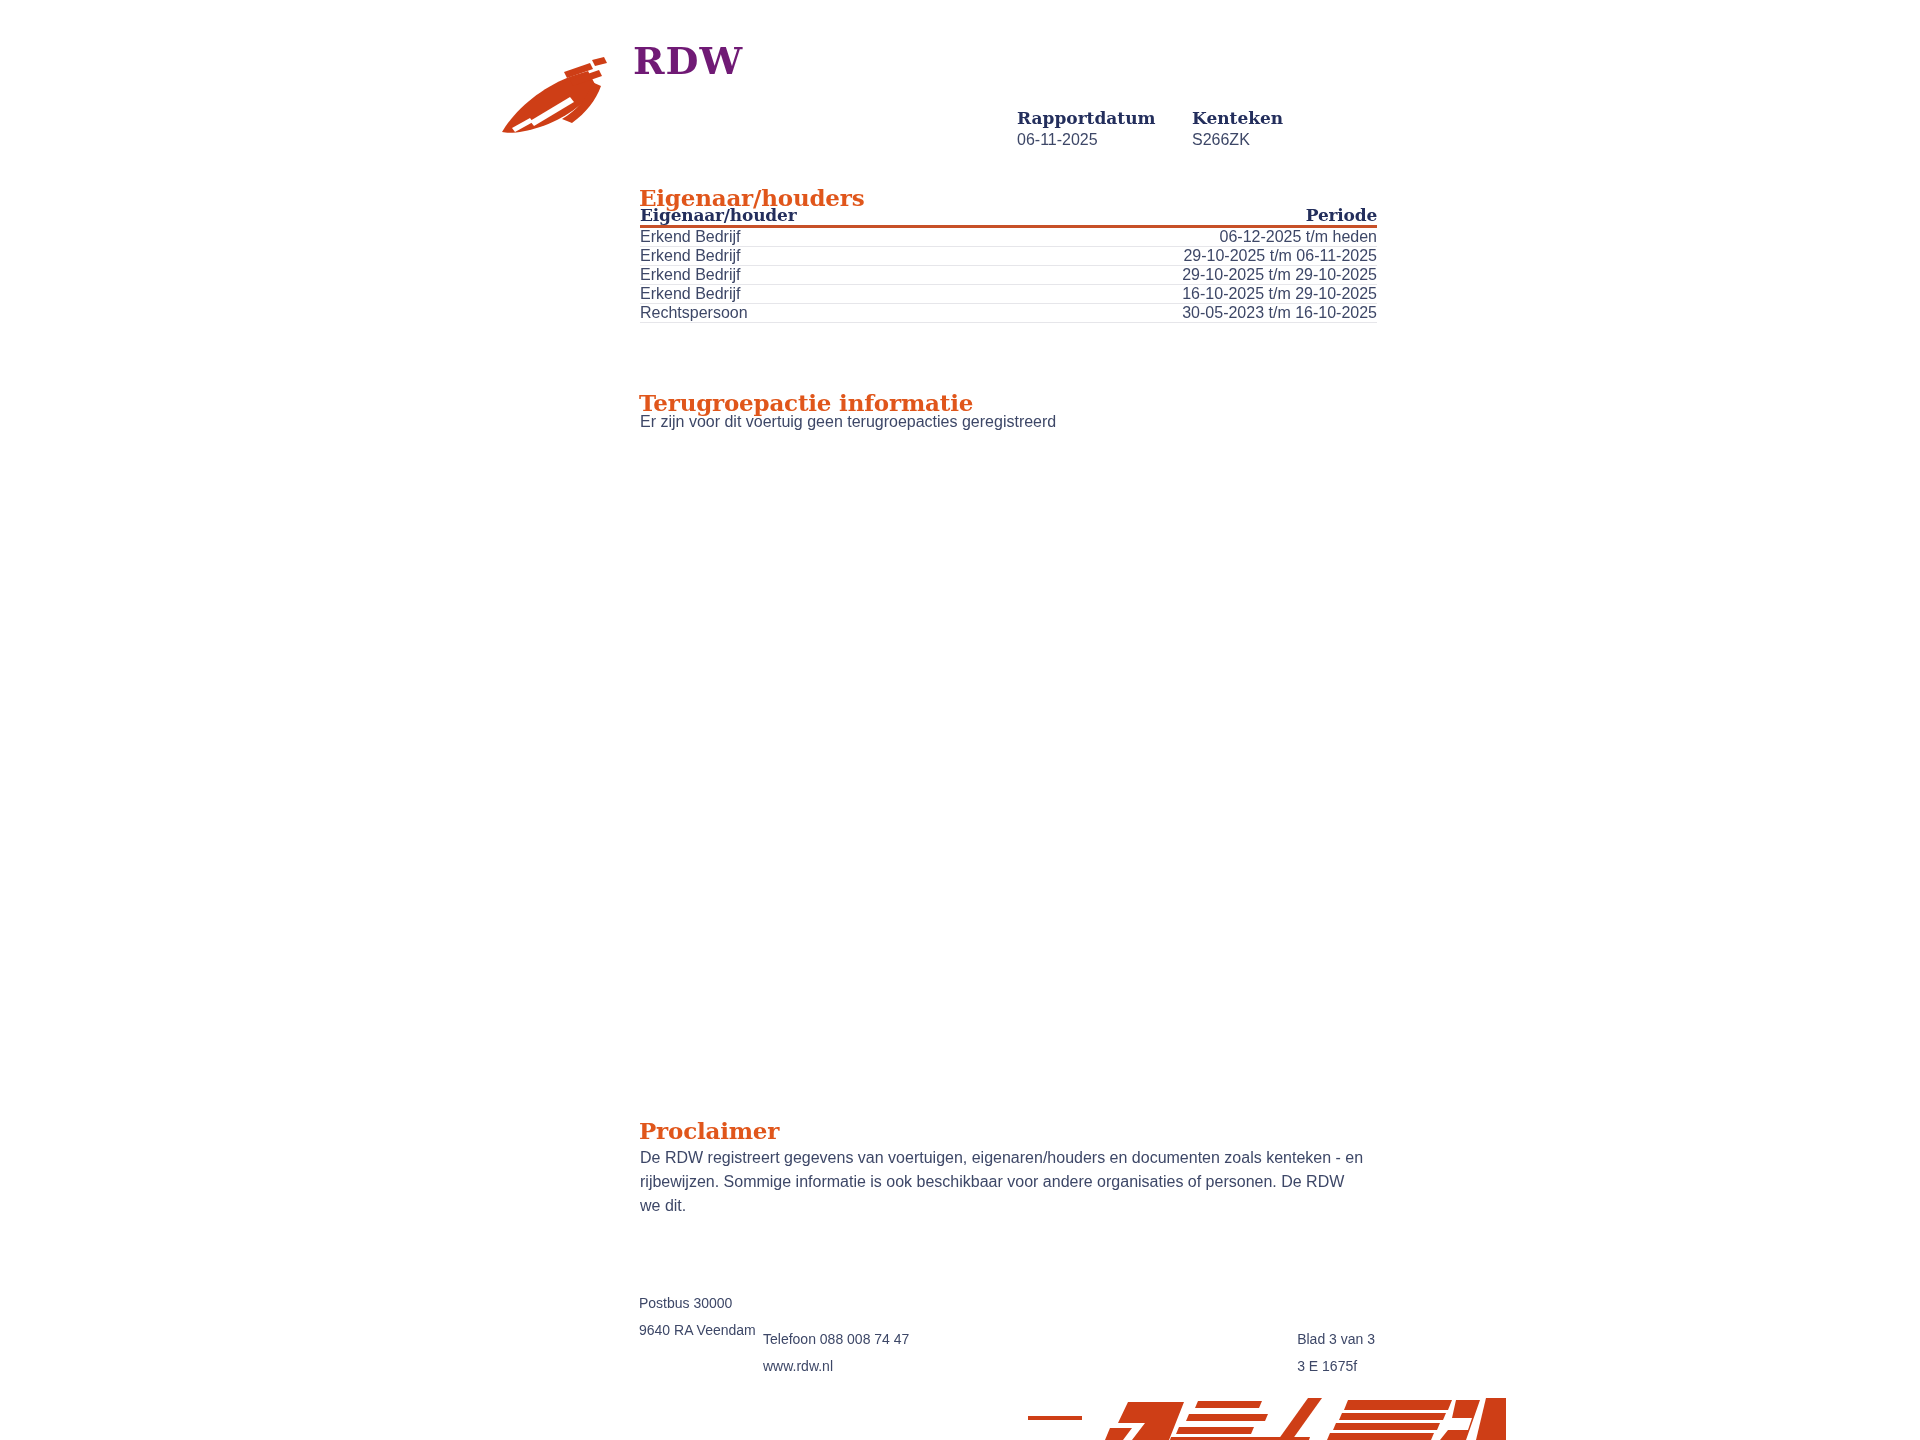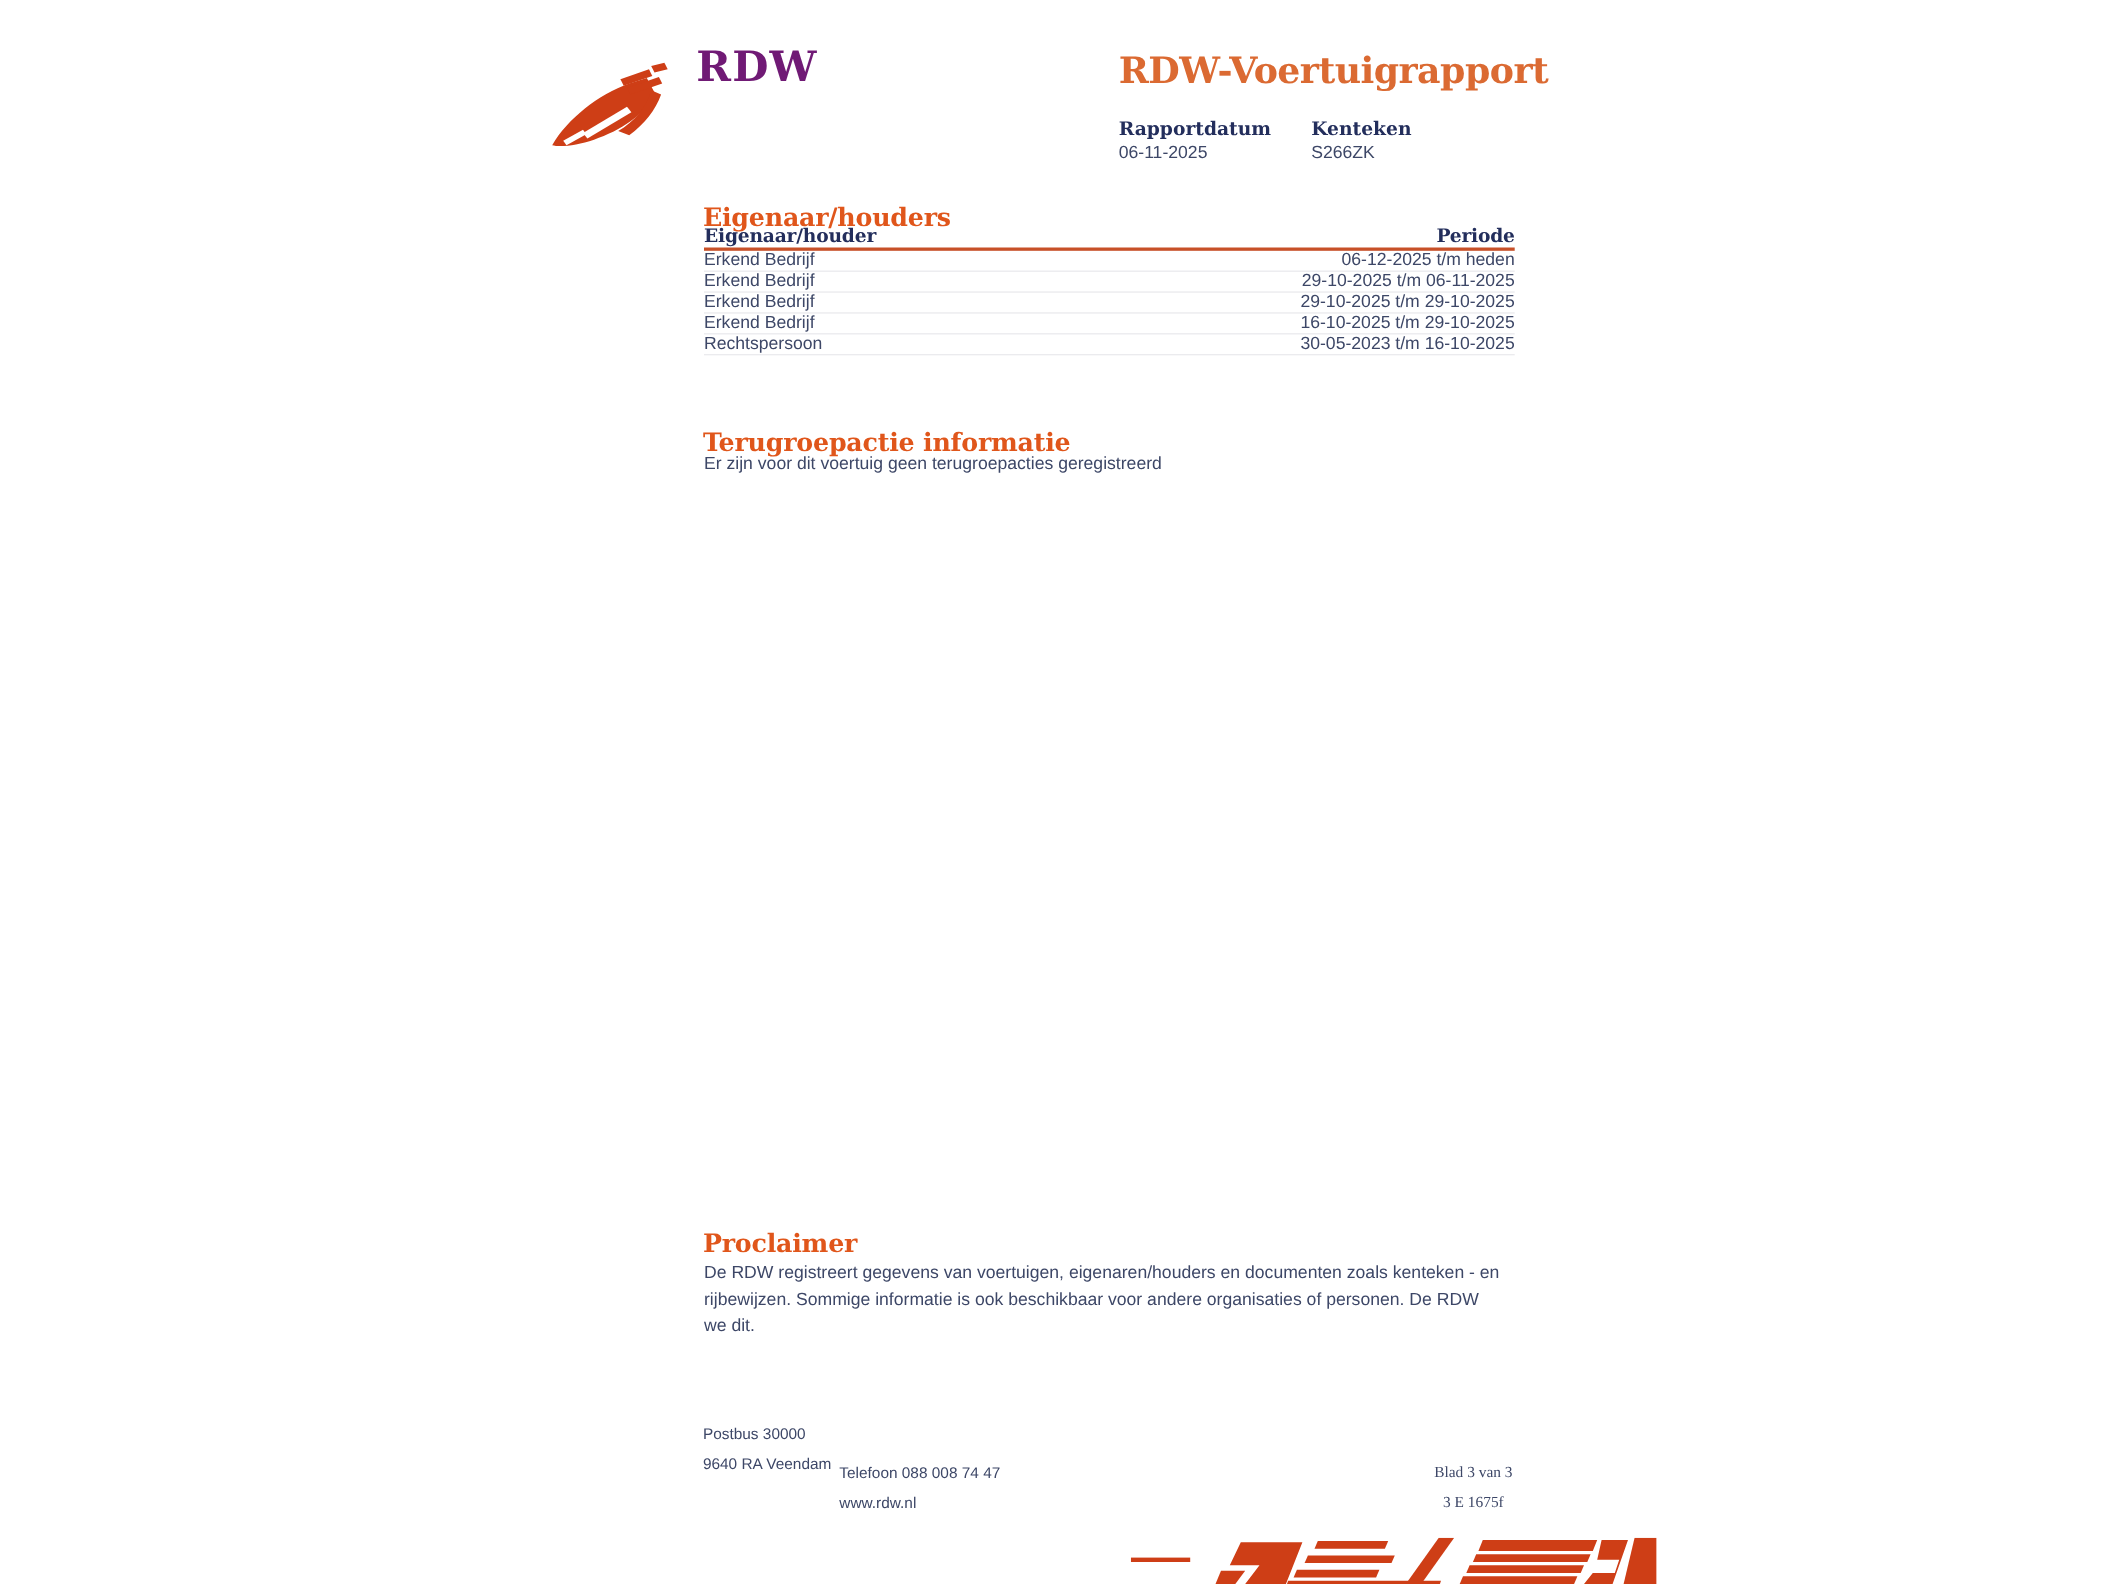--- a/index.html
+++ b/index.html
@@ -42,42 +42,41 @@
 
   .recall-text{position:absolute;left:640px;top:413px;font-size:16px;}
 
   .proclaimer-body{position:absolute;left:640px;top:1146px;font-size:16px;line-height:24px;}
   .proclaimer-body div{white-space:nowrap;}
 
   
   .footer-col{position:absolute;font-size:14px;line-height:27px;}
   .fc1{left:639px;top:1290px;}
   .fc2{left:763px;top:1326px;}
-  .fc3{right:545px;top:1326px;text-align:center;font-family:Liberation Serif, serif;}
+  .fc3{right:545px;top:1326px;text-align:left;}
   .fc2 a{color:var(--text-color);text-decoration:none;}
 
   .stripes{position:absolute;left:1028px;top:1398px;width:478px;height:42px;color:var(--brand-red);}
 </style>
 </head>
 <body>
 
 <div class="page">
 
   <svg class="feather" viewBox="0 0 130 80" aria-hidden="true">
     <path fill="currentColor" d="M2,76 C16,52 44,30 72,20 L88,15 L96,30 C86,48 64,63 40,71 C25,76 10,78 2,76 Z"></path>
     <path fill="#fff" d="M30,65 L70,41 L74,46 L34,70 Z"></path>
     <path fill="#fff" d="M12,72 L30,62 L33,66 L15,76 Z"></path>
     <path fill="currentColor" d="M92,26 C88,42 76,55 62,63 L72,67 C86,57 96,44 101,30 Z"></path>
     <path fill="currentColor" d="M64,16 L90,7 L93,13 L67,22 Z"></path>
     <path fill="currentColor" d="M70,24 L99,14 L102,20 L73,30 Z"></path>
     <path fill="currentColor" d="M92,4 L104,1 L107,7 L95,10 Z"></path>
   </svg>
 
   <div class="wordmark serif">RDW</div>
-  <div class="doc-title serif">RDW-Voertuigrapport</div>
 
   <div class="meta-label serif x-rapport">Rapportdatum</div>
   <div class="meta-value x-rapport">06-11-2025</div>
   <div class="meta-label serif x-kenteken">Kenteken</div>
   <div class="meta-value x-kenteken">S266ZK</div>
 
   <div class="section-title serif owners-title">Eigenaar/houders</div>
   <div class="owners-table">
     <div class="thead">
       <span class="th serif">Eigenaar/houder</span>

